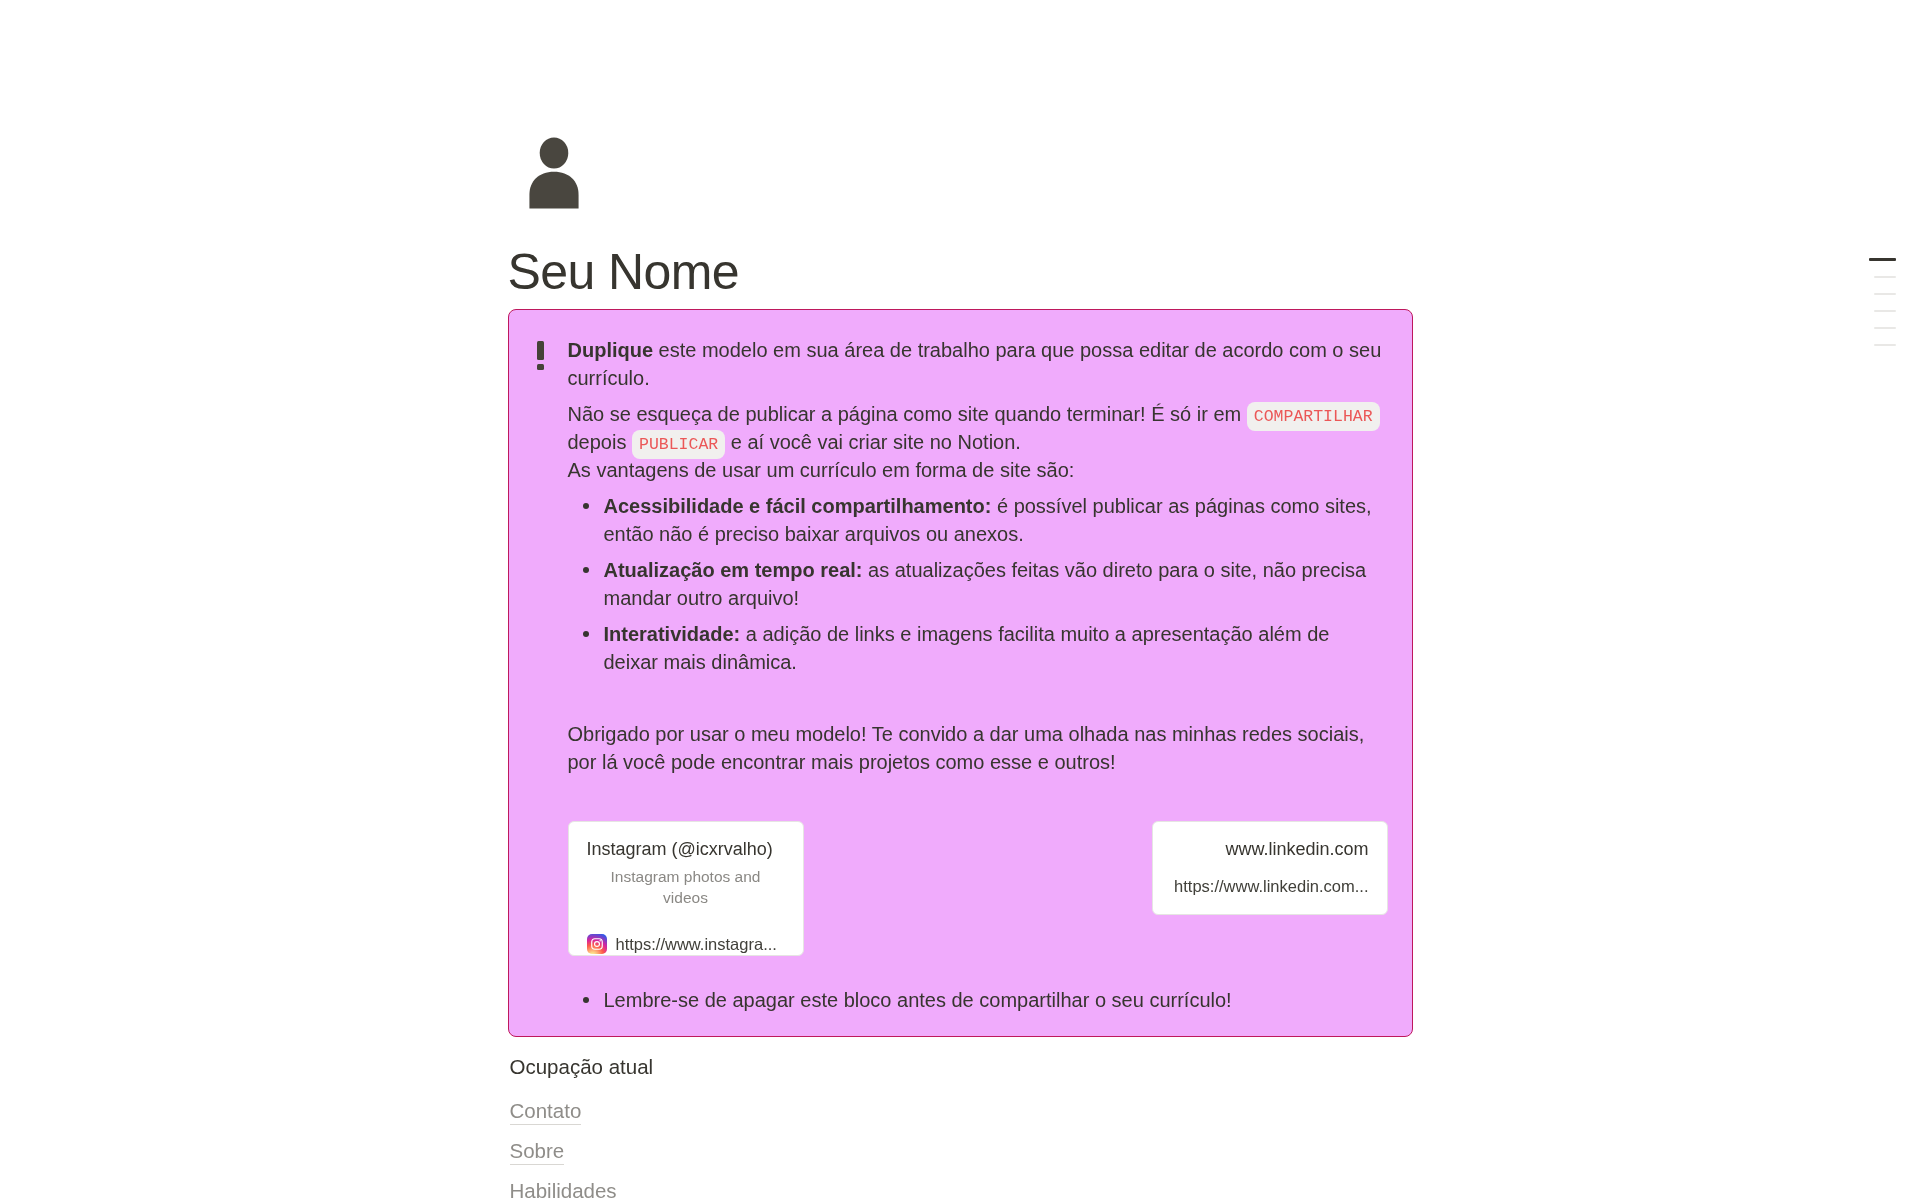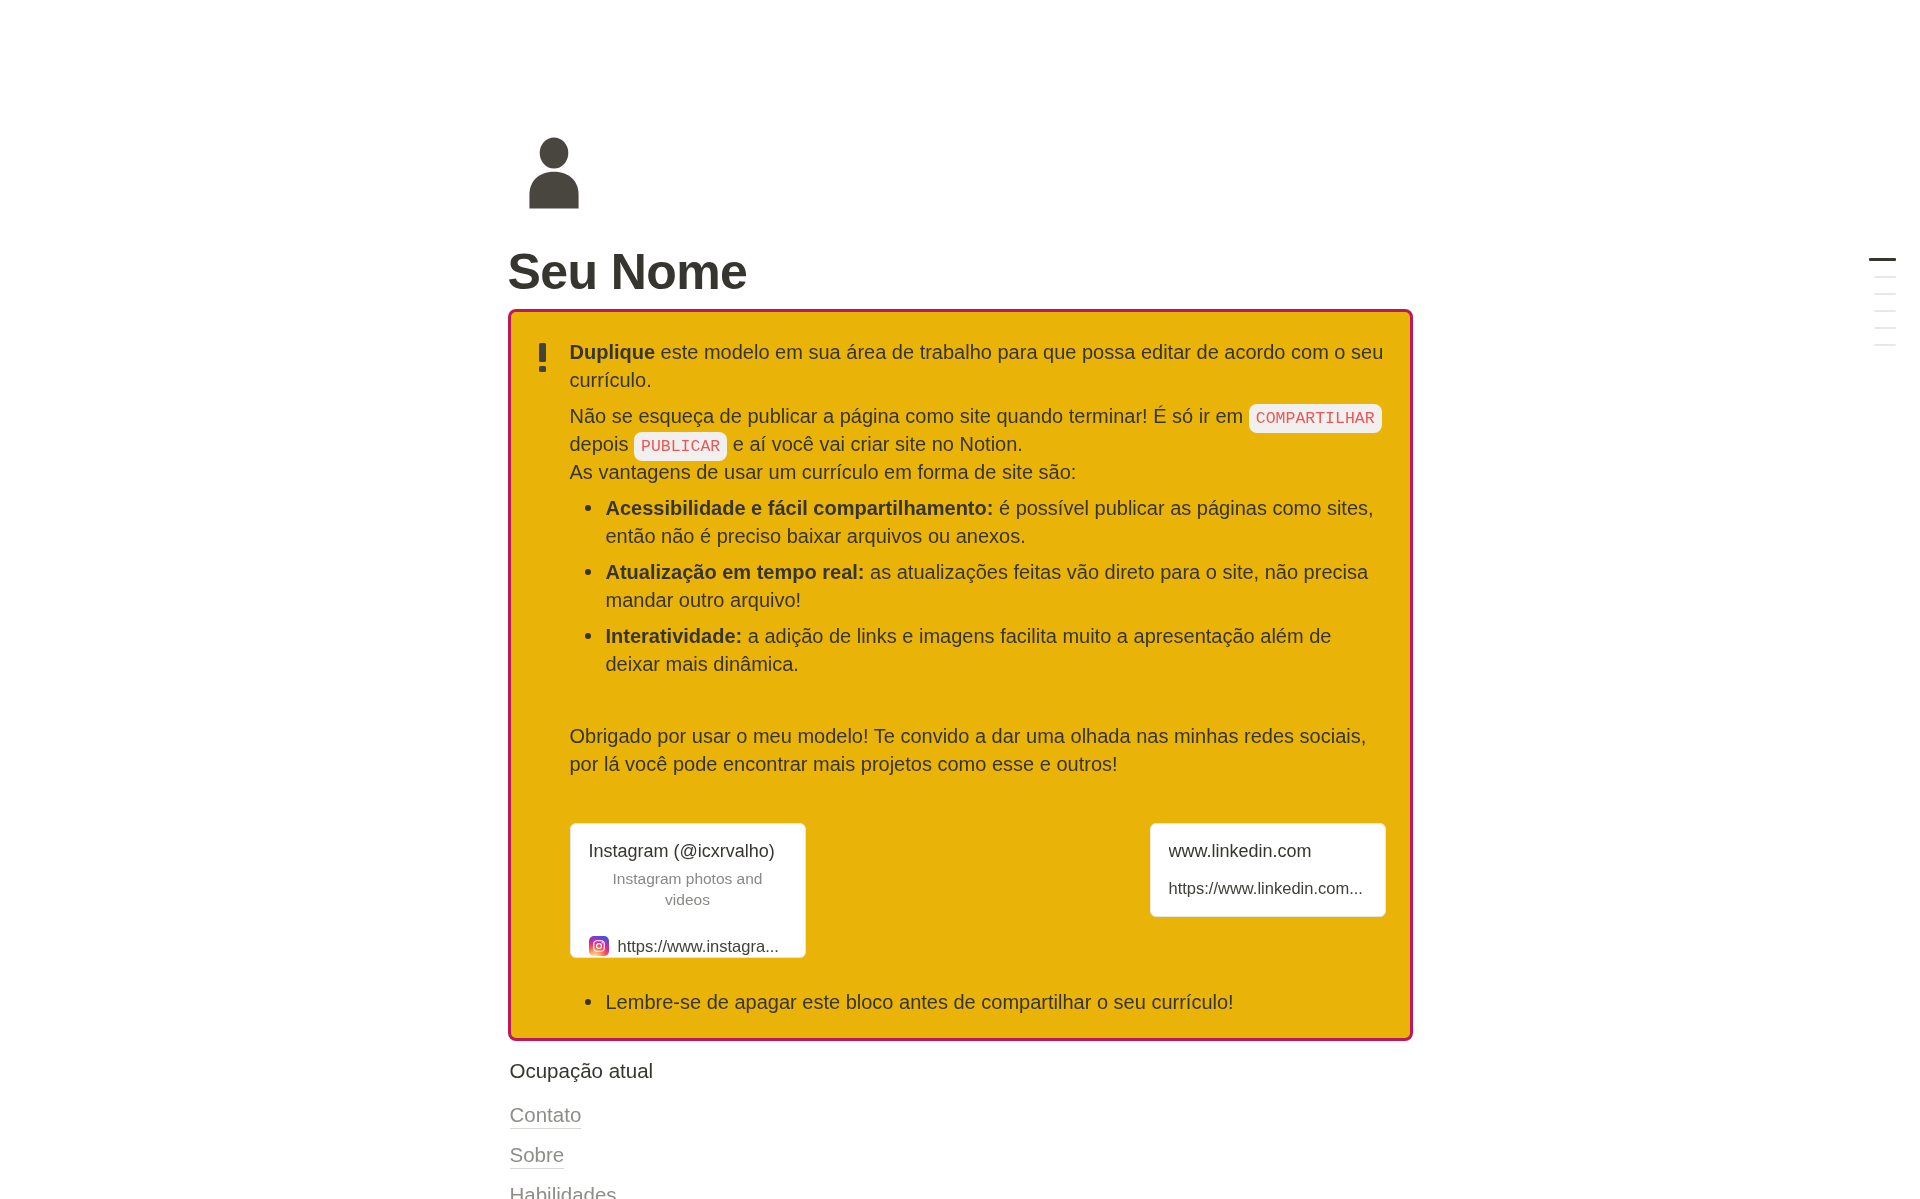--- a/index.html
+++ b/index.html
@@ -12,27 +12,27 @@
   }
   .content { width:905px; margin:0 auto; padding-top:137px; position:relative; }
 
   
   .avatar { margin-left:14px; width:64px; height:72px; cursor:pointer; }
   .avatar svg { display:block; width:64px; height:72px; }
 
   
   .page-title {
     margin:33px 0 7px 0;
-    font-size:50px; line-height:60px; font-weight:bold;
+    font-size:50px; line-height:60px; font-weight:normal;
     letter-spacing:-0.6px; color:#37352f;
   }
 
   
   .callout {
-    border:3px solid #be185d; border-radius:8px; background:#eab308;
+    border:1px solid #be185d; border-radius:8px; background:#f0abfc;
     padding:26px 24px 14px 23px;
     display:flex; gap:19px;
   }
   .callout-icon { width:17px; padding-top:5px; flex:none; }
   .excl-bar { width:7px; height:19px; background:#454238; border-radius:1.5px; margin:0 auto; }
   .excl-dot { width:7px; height:6px;  background:#454238; border-radius:1.5px; margin:4px auto 0; }
   .callout-body { flex:1; min-width:0; font-size:20px; line-height:28px; }
 
   .para { margin:0 0 8px 0; }
   .para b { font-weight:bold; }
@@ -54,21 +54,21 @@
 
   
   .cards { display:flex; justify-content:space-between; margin-top:45px; }
   .card {
     width:236px; height:135px;
     border:1px solid #e6e5e3; border-radius:6px; background:#fff;
     padding:15px 18px 0 18px;
     display:flex; flex-direction:column;
     cursor:pointer; text-decoration:none; color:inherit;
   }
-  .card.short { height:94px; }
+  .card.short { height:94px;align-items:flex-end; }
   .card-title {
     font-size:18px; line-height:24px; color:#37352f;
     white-space:nowrap; overflow:hidden; text-overflow:ellipsis;
   }
   .card-desc {
     margin-top:5px; font-size:15.5px; line-height:21px; color:#8a8884;
     overflow:hidden;
     text-align:center;
   }
   .card-link { margin-top:auto; display:flex; align-items:center; gap:9px; }

